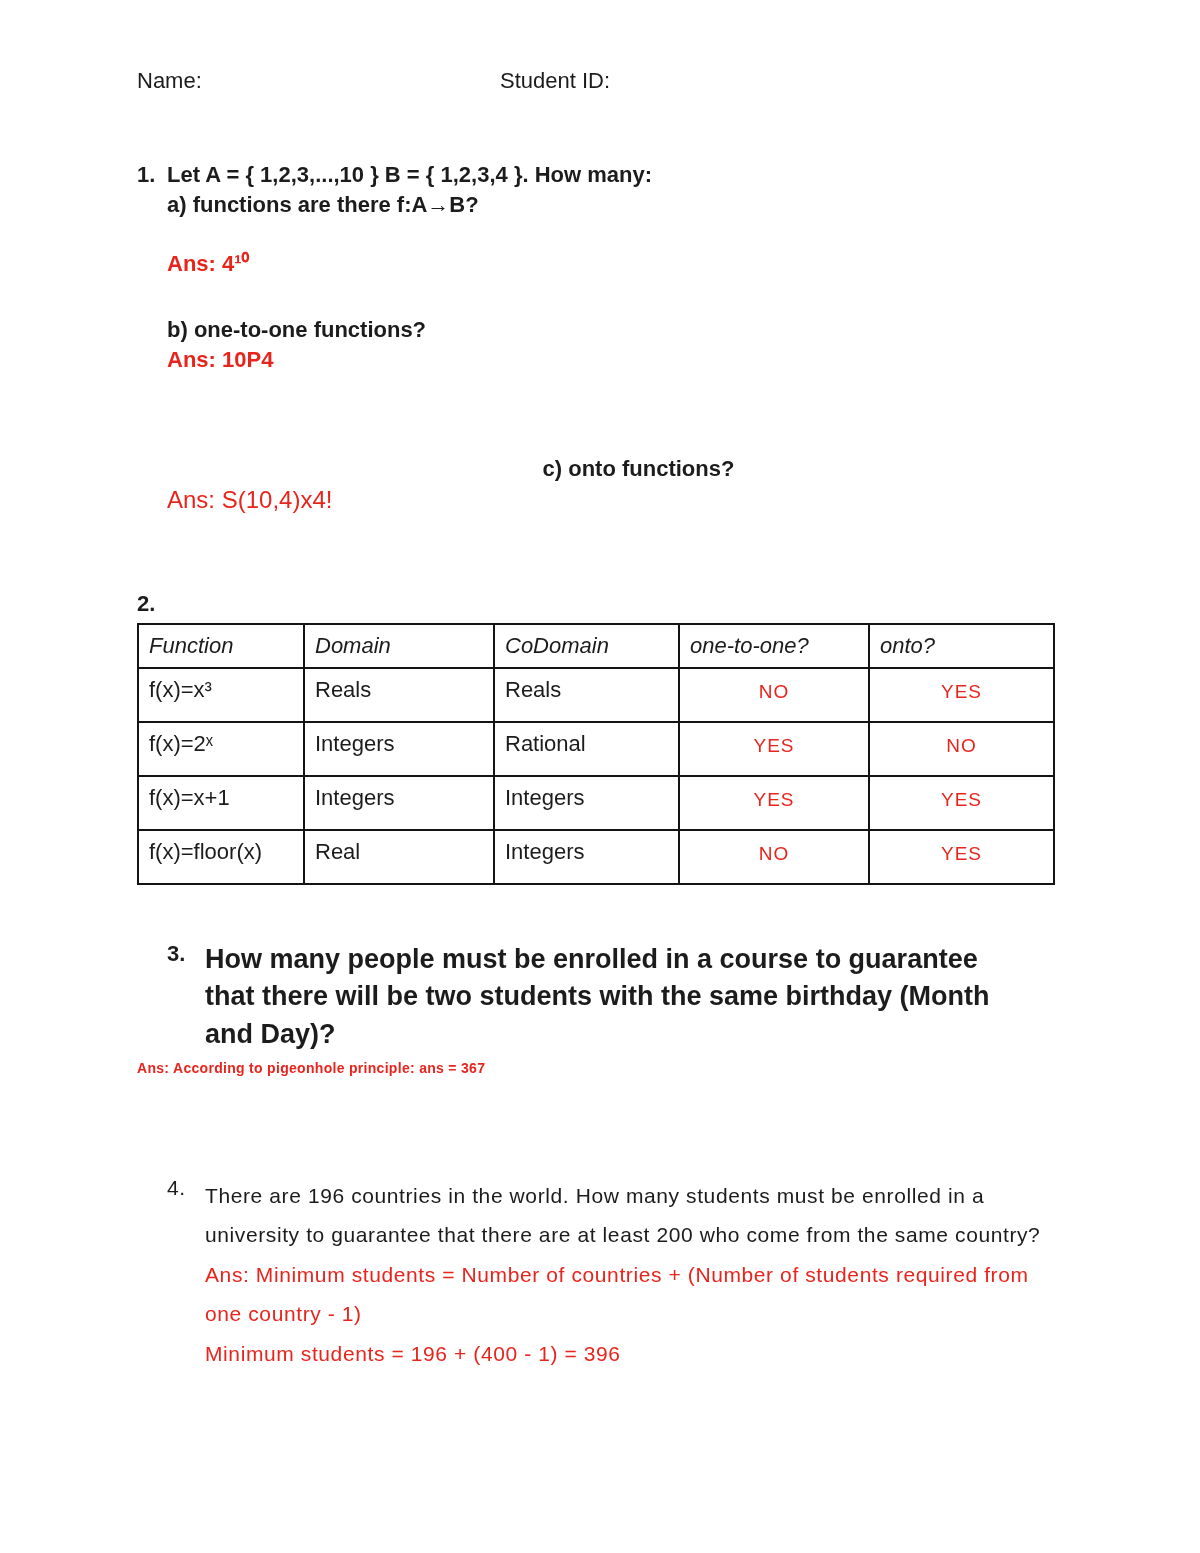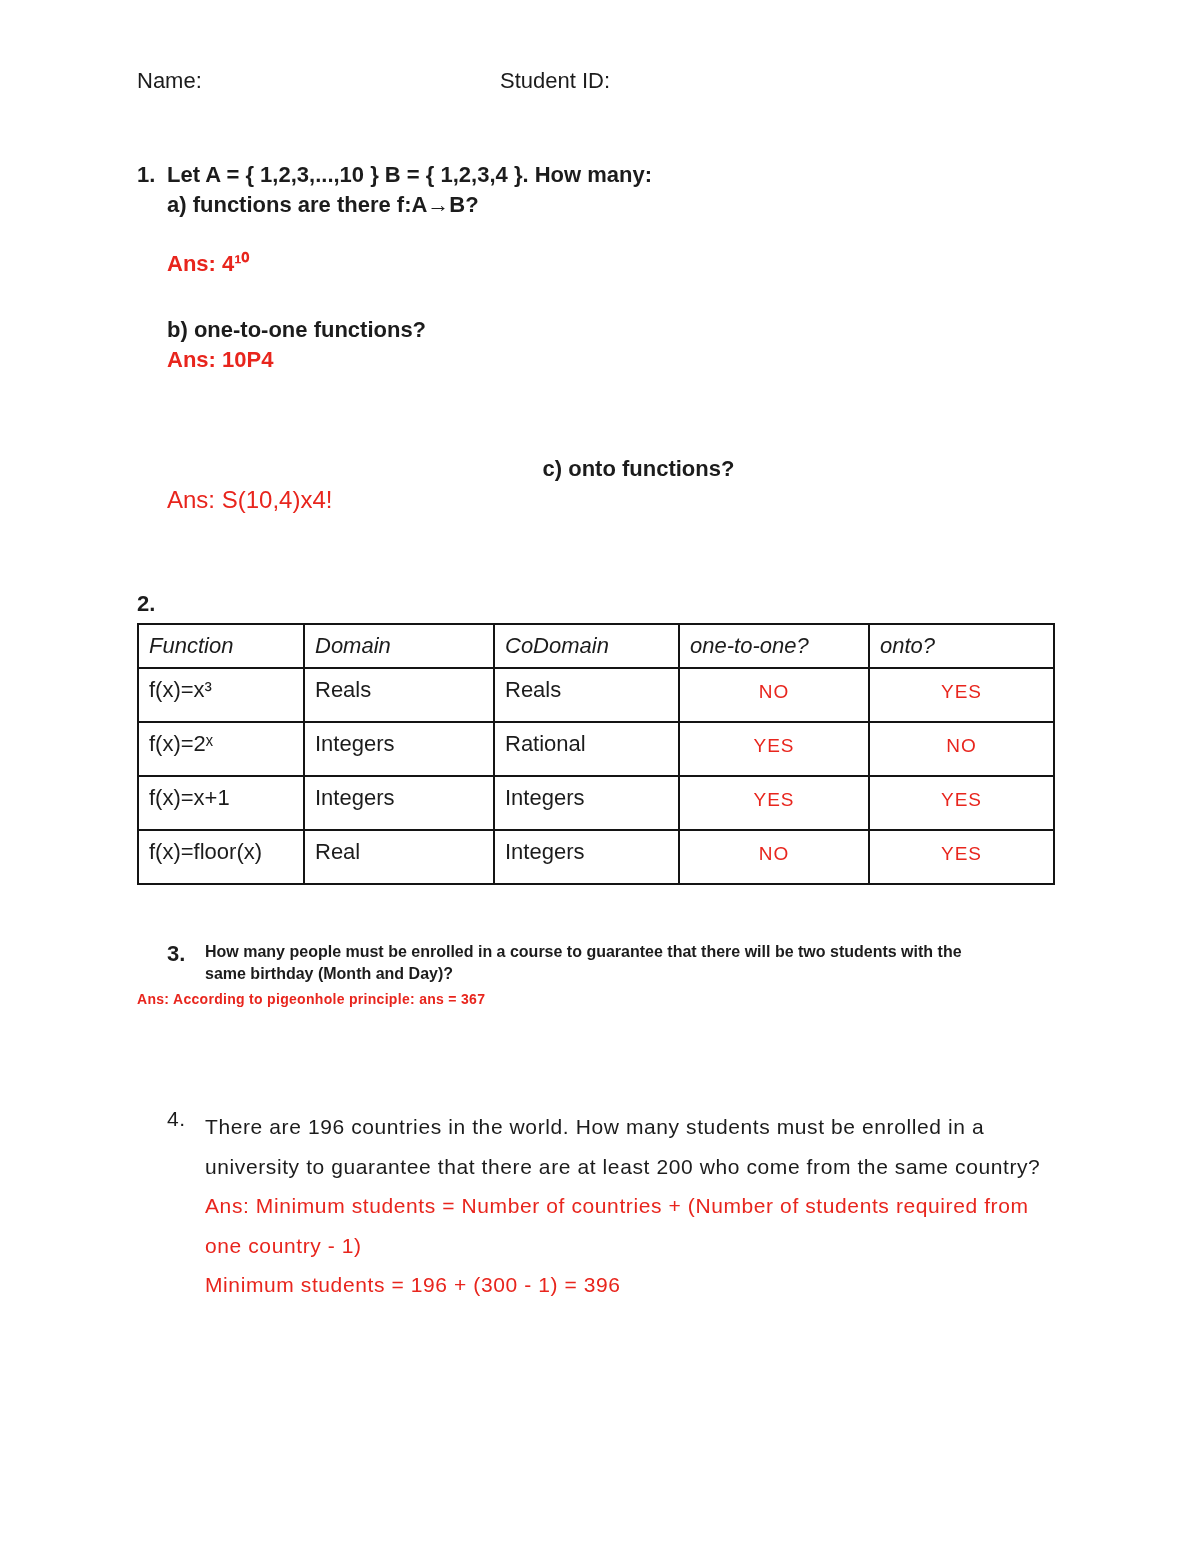--- a/index.html
+++ b/index.html
@@ -63,21 +63,21 @@
   table.fn-table td.yn {
     color: #e8251d;
     font-size: 19px;
     text-align: center;
     letter-spacing: 1px;
     padding-top: 12px;
   }
   .q3 { margin-top: 56px; }
   .q3-row { display: flex; padding-left: 30px; }
   .q3-num { width: 38px; font-weight: 700; font-size: 22px; }
-  .q3-text { width: 800px; font-weight: 700; font-size: 16px; line-height: 1.4; }
+  .q3-text { width: 800px; font-weight: 700; font-size: 27px; line-height: 1.4; }
   .q3-ans { margin-top: 6px; font-weight: 700; font-size: 14px; letter-spacing: 0.3px; }
   .q4 { margin-top: 100px; }
   .q4-row { display: flex; padding-left: 30px; }
   .q4-num { width: 38px; font-size: 21px; letter-spacing: 0.5px; }
   .q4-body { width: 862px; font-size: 21px; line-height: 1.88; letter-spacing: 0.6px; }
   .q4-ans { margin-top: 0; }
 </style>
 </head>
 <body>
 
@@ -164,18 +164,18 @@
     </div>
     <div class="q3-ans red">Ans: According to pigeonhole principle: ans = 367</div>
   </div>
 
   <div class="q4">
     <div class="q4-row">
       <span class="q4-num">4.</span>
       <div class="q4-body">
         <div>There are 196 countries in the world.  How many students must be enrolled in a university to guarantee that there are at least 200 who come from the same country?</div>
         <div class="red q4-ans">Ans: Minimum students = Number of countries + (Number of students required from one country - 1)</div>
-        <div class="red">Minimum students = 196 + (300 - 1) = 396</div>
+        <div class="red">Minimum students = 196 + (400 - 1) = 396</div>
       </div>
     </div>
   </div>
 
 </div>
 
 </body></html>

